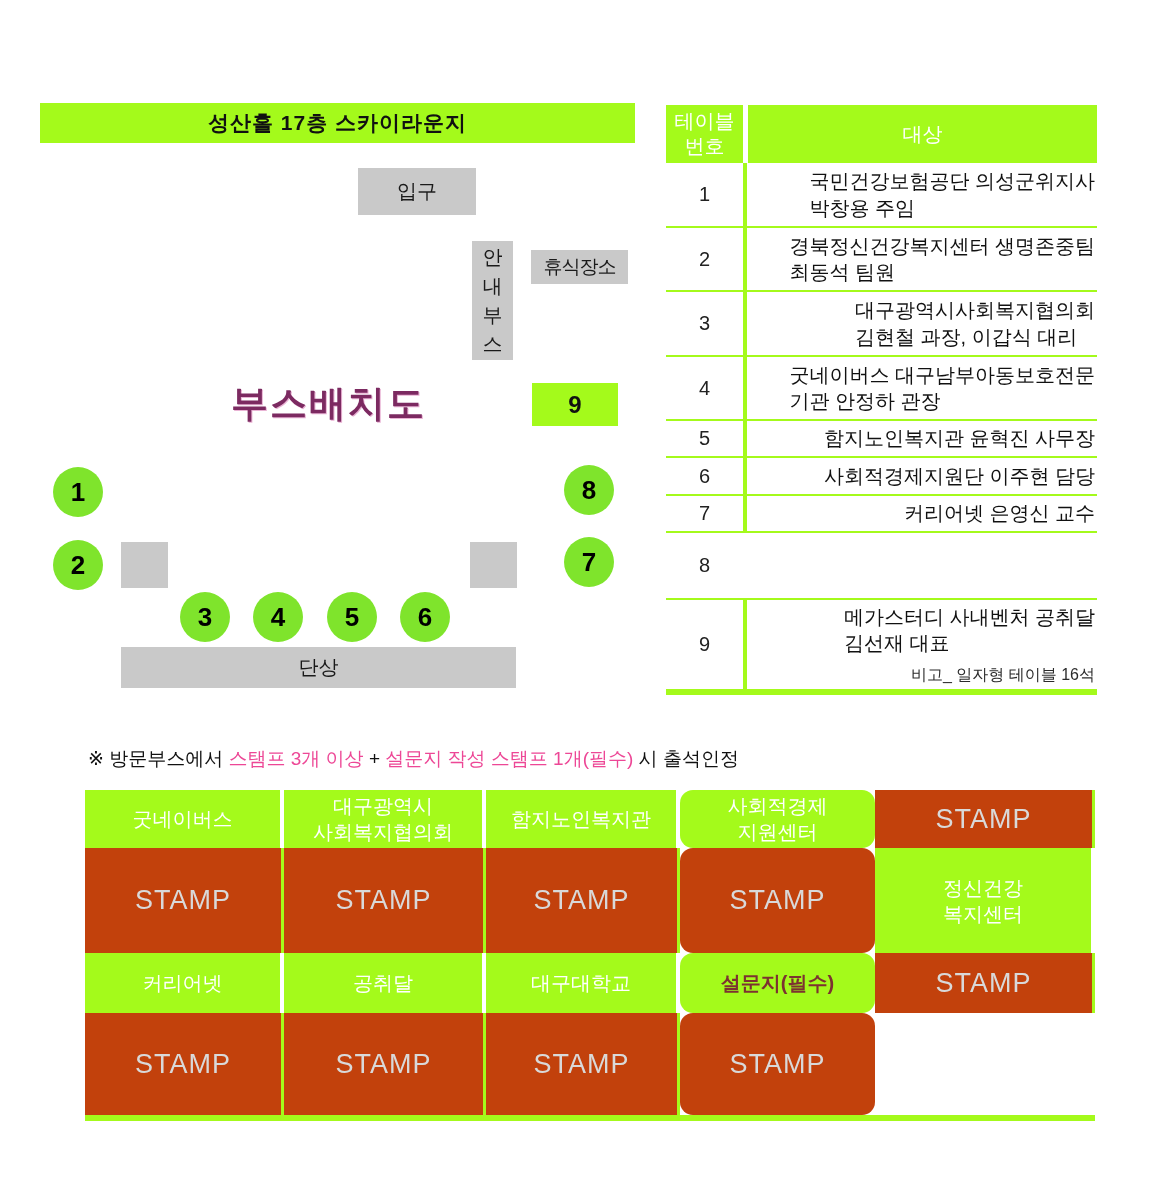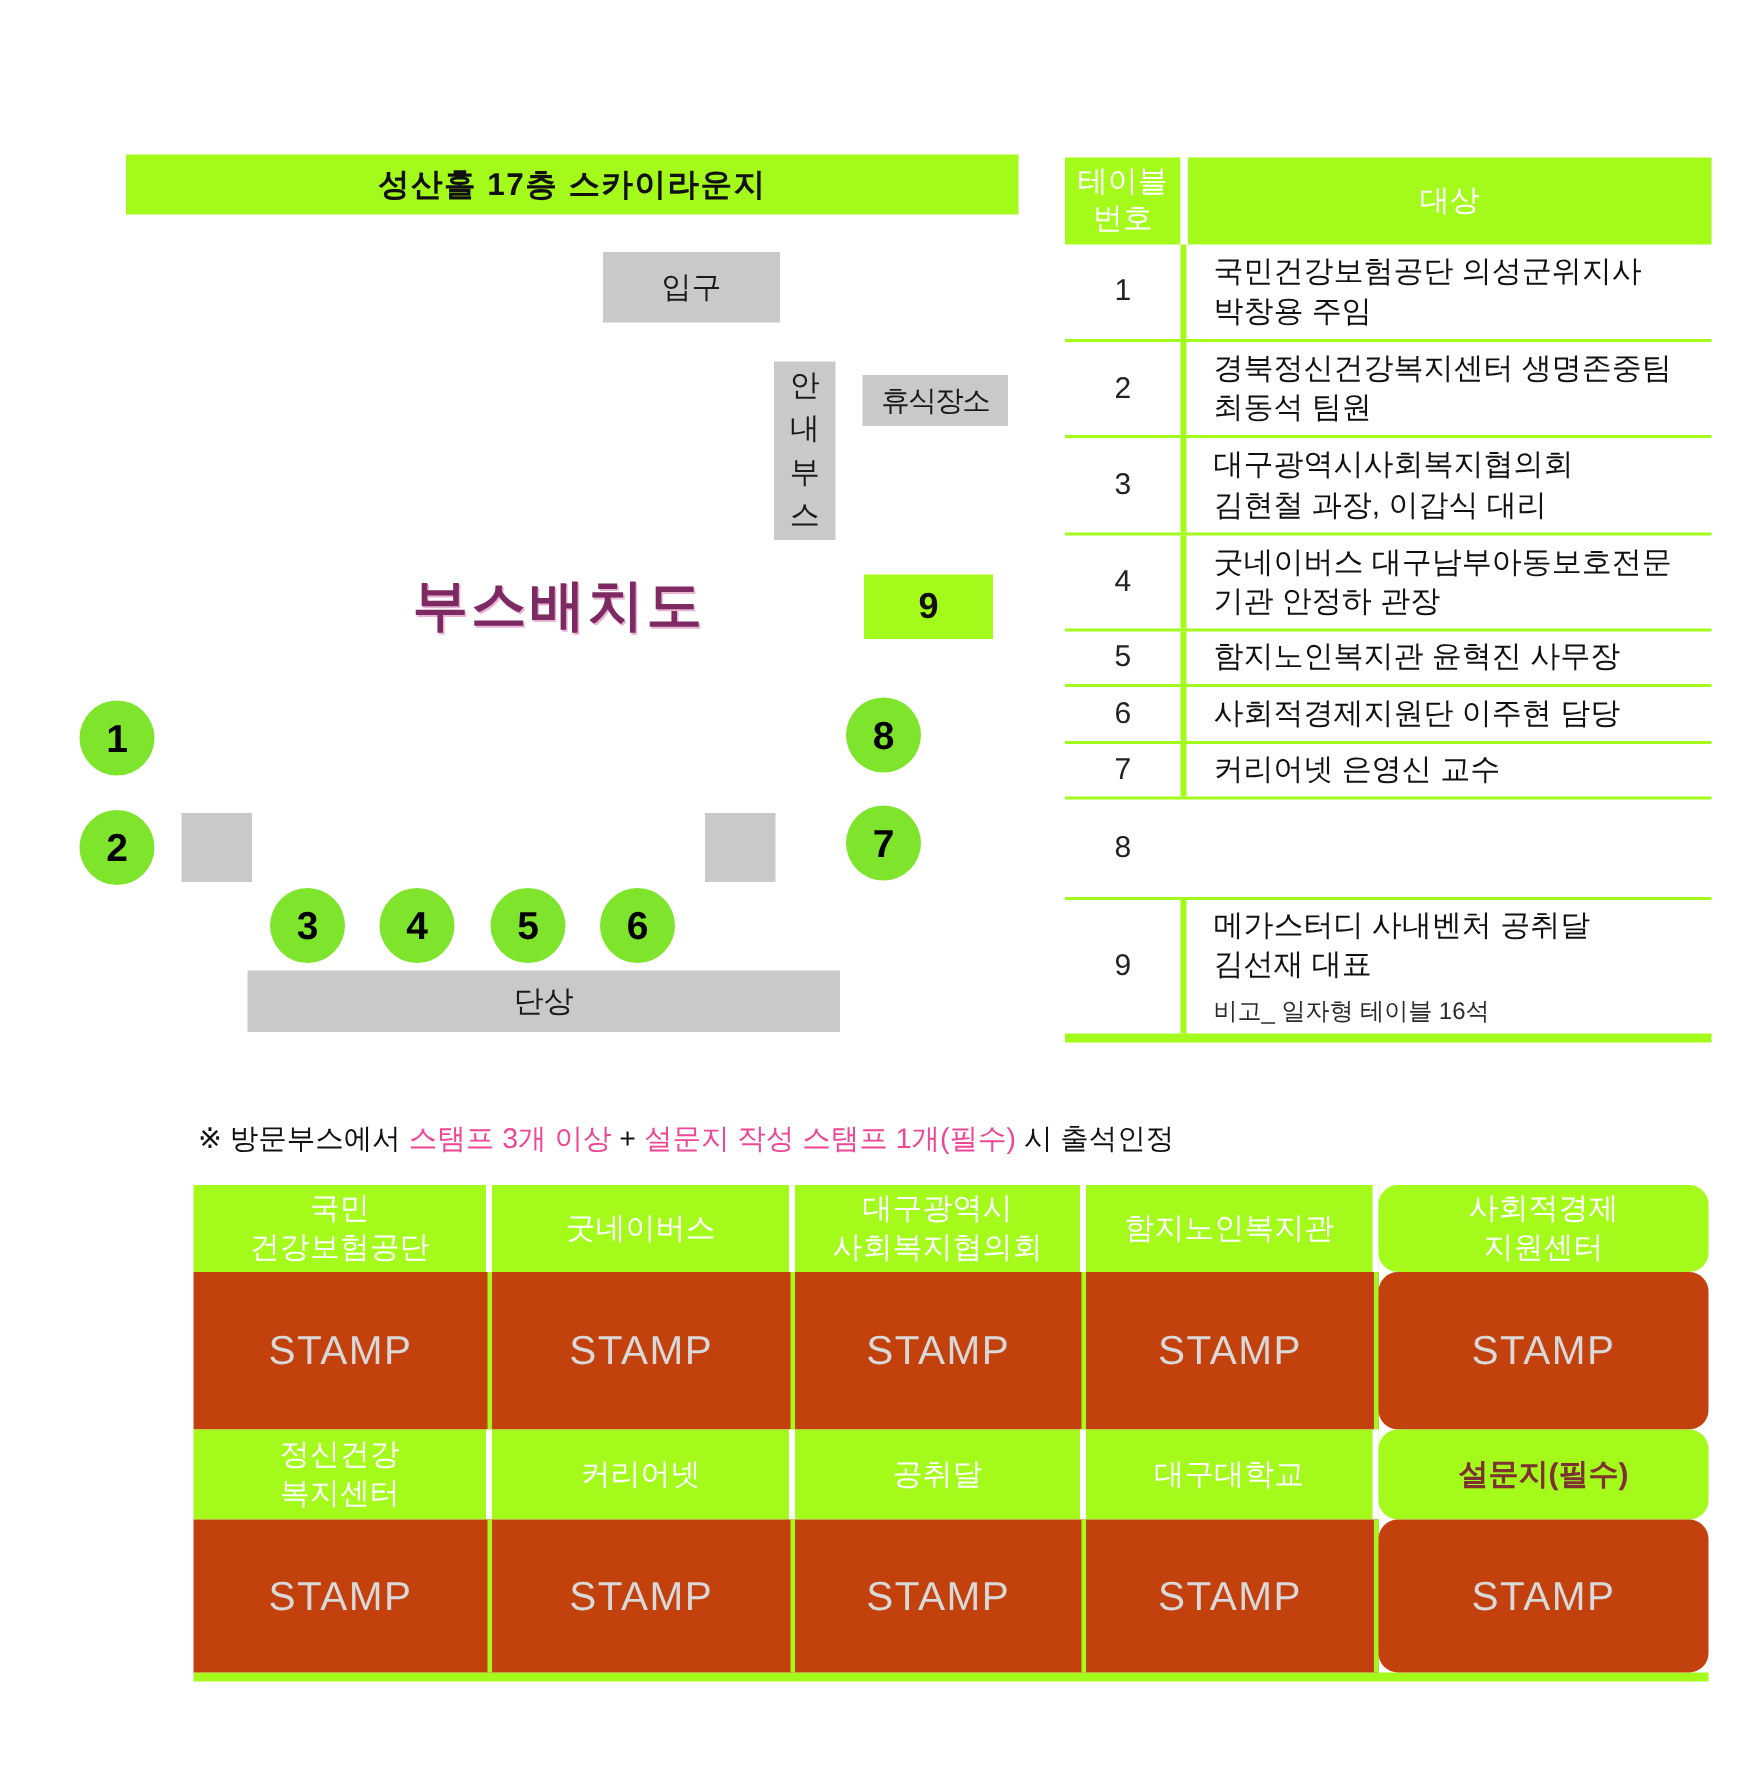--- a/index.html
+++ b/index.html
@@ -12,21 +12,21 @@
     --purple:#7c2a61;
     --ink:#111111;
   }
   *{margin:0;padding:0;box-sizing:border-box;}
   html,body{background:#ffffff;}
   body{
     font-family:"Liberation Sans","DejaVu Sans",sans-serif;
     color:var(--ink);
   }
   .page{position:relative;width:1158px;height:1182px;background:#fff;overflow:hidden;}
-  .abs{position:absolute;margin-left:44px;}
+  .abs{position:absolute;}
 
   
   .banner{
     left:40px;top:103px;width:595px;height:40px;background:var(--green);
     display:flex;align-items:center;justify-content:center;
     font-size:21px;font-weight:bold;letter-spacing:1px;
   }
   .graybox{
     background:var(--gray);display:flex;align-items:center;justify-content:center;
     font-size:20px;color:#1a1a1a;
@@ -67,21 +67,21 @@
   .t-header .h-target{flex:1;}
   .t-row{display:flex;border-bottom:2px solid var(--green);}
   .t-row.thick{border-bottom:6px solid var(--green);}
   .t-row .num{
     width:77px;display:flex;align-items:center;justify-content:center;
     font-size:20px;color:#222;
   }
   .t-row .content{
     flex:1;border-left:4px solid var(--green);
     display:flex;flex-direction:column;justify-content:center;
-    padding:3px 2px 3px 18px;font-size:20px;line-height:1.32;white-space:pre-line;
+    padding:3px 2px 3px 6px;font-size:20px;line-height:1.32;white-space:pre-line;align-items:flex-end;
   }
   .t-row .remark{font-size:16px;color:#2b2b2b;margin-top:8px;white-space:pre-line;}
 
   
   .notice{left:88px;top:746px;font-size:19px;letter-spacing:0;}
   .notice .pink{color:var(--pink);}
 
   
   .stamp-grid{
     left:85px;top:790px;width:1010px;
@@ -189,22 +189,20 @@
         <span class="remark">비고_ 일자형 테이블 16석</span>
       </div>
     </div>
   </div>
 
   <div class="abs notice">
     <span>※ 방문부스에서 </span><span class="pink">스탬프 3개 이상</span><span> + </span><span class="pink">설문지 작성 스탬프 1개(필수)</span><span> 시 출석인정</span>
   </div>
 
   <div class="abs stamp-grid">
-    <div class="gh">국민
-건강보험공단</div>
     <div class="gh">굿네이버스</div>
     <div class="gh">대구광역시
 사회복지협의회</div>
     <div class="gh">함지노인복지관</div>
     <div class="gh last">사회적경제
 지원센터</div>
 
     <div class="gs">STAMP</div>
     <div class="gs">STAMP</div>
     <div class="gs">STAMP</div>

